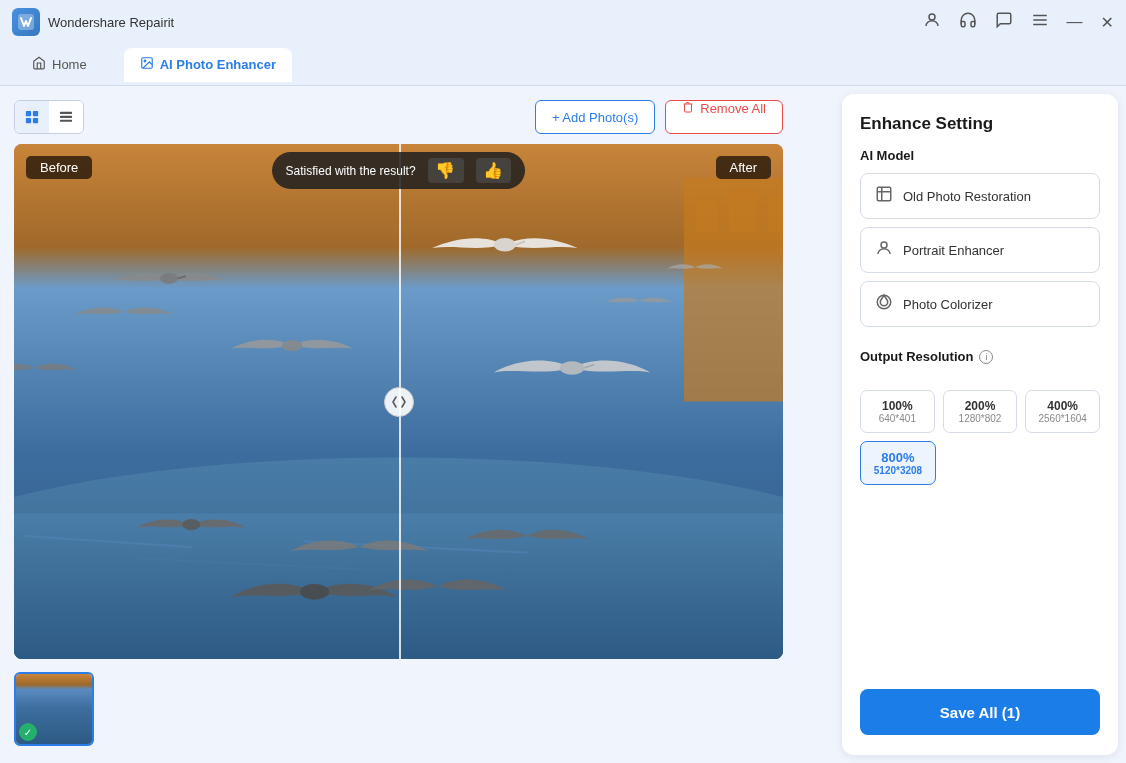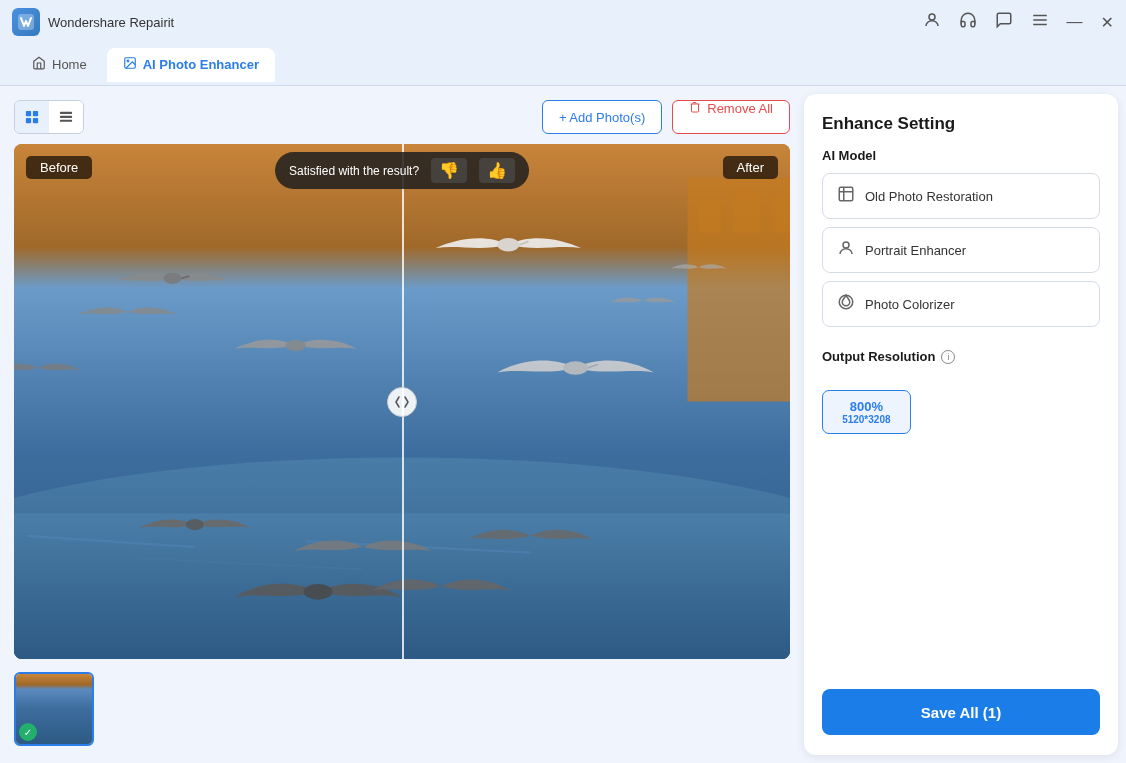--- a/index.html
+++ b/index.html
@@ -60,21 +60,21 @@
     }
     .win-btn.close { color: #555; }
 
     
     .tab-bar {
       background: #e8f0fb;
       height: 42px;
       display: flex;
       align-items: center;
       padding: 0 16px;
-      gap: 4px;
+      gap: 21px;
       border-bottom: 1px solid #d0daea;
     }
     .tab {
       height: 34px;
       padding: 0 16px;
       border-radius: 8px 8px 0 0;
       display: flex;
       align-items: center;
       gap: 6px;
       font-size: 13px;
@@ -91,20 +91,21 @@
     }
     .tab-icon {
       font-size: 14px;
     }
 
     
     .main-content {
       display: flex;
       height: calc(763px - 44px - 42px);
       background: #f0f4fc;
+      gap: 45px;
     }
 
     
     .left-panel {
       flex: 1;
       padding: 14px;
       display: flex;
       flex-direction: column;
       gap: 10px;
     }
@@ -284,21 +285,21 @@
       border-radius: 50%;
       display: flex;
       align-items: center;
       justify-content: center;
       color: white;
       font-size: 10px;
     }
 
     
     .right-panel {
-      width: 314px;
+      width: 276px;
       background: white;
       border-radius: 12px 0 0 0;
       padding: 20px 18px;
       display: flex;
       flex-direction: column;
       gap: 14px;
       margin: 8px 8px 8px 0;
       border-radius: 12px;
       box-shadow: 0 2px 10px rgba(0,0,0,0.08);
     }
@@ -677,20 +678,34 @@
         <span>Photo Colorizer</span>
       </div>
     </div>
 
     <div>
       <div class="resolution-header">
         <span class="section-label" style="margin-bottom:0;">Output Resolution</span>
         <div class="res-info">i</div>
       </div>
 
+      <div class="resolution-grid">
+        <div class="res-btn">
+          <span>100%</span>
+          <span class="res-sub">640*401</span>
+        </div>
+        <div class="res-btn">
+          <span>200%</span>
+          <span class="res-sub">1280*802</span>
+        </div>
+        <div class="res-btn">
+          <span>400%</span>
+          <span class="res-sub">2560*1604</span>
+        </div>
+      </div>
 
       <div class="res-btn-wide selected">
         <span>800%</span>
         <span class="res-sub">5120*3208</span>
       </div>
     </div>
 
     <div style="flex:1;"></div>
 
     <button class="save-btn">Save All (1)</button>

